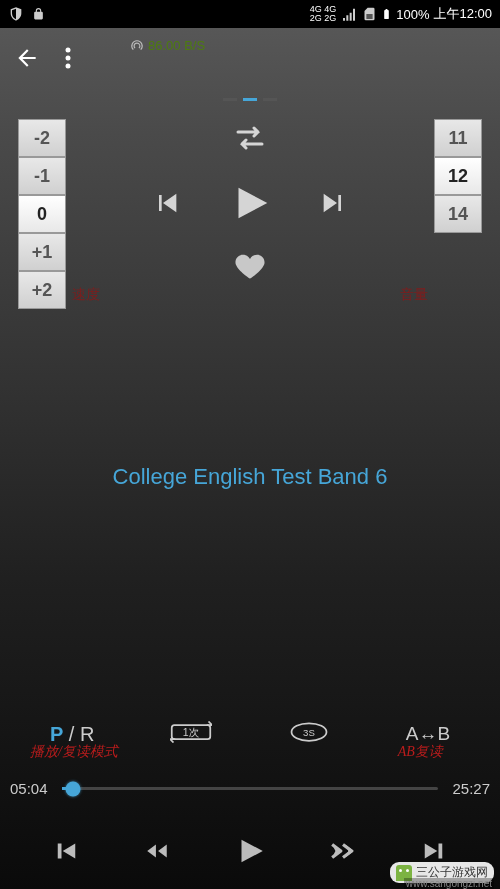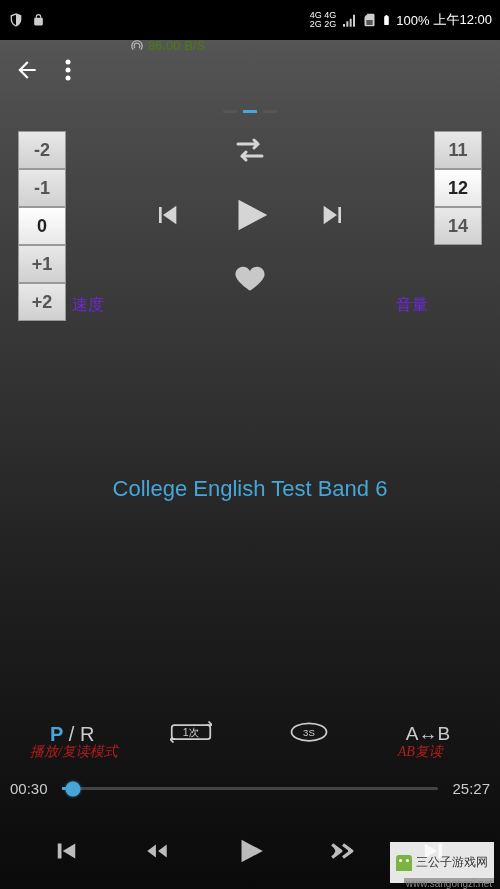--- a/index.html
+++ b/index.html
@@ -8,21 +8,21 @@
   height: 889px;
   background: linear-gradient(180deg, #5a5a5a 0%, #4a4a4a 15%, #353535 40%, #202020 65%, #0a0a0a 100%);
   font-family: Arial, sans-serif;
   color: #fff;
   overflow: hidden;
   position: relative;
 }
 
 
 .status-bar {
-  height: 40px;
+  height: 28px;
   background: #000;
   display: flex;
   align-items: center;
   justify-content: space-between;
   padding: 0 8px;
   font-size: 13px;
 }
 .status-left { display: flex; gap: 8px; align-items: center; }
 .status-right { display: flex; gap: 4px; align-items: center; font-size: 13px; }
 .net-speed {
@@ -85,22 +85,22 @@
   border: 1px solid #999;
   cursor: pointer;
 }
 .dial-item.selected {
   background: linear-gradient(180deg, #fff, #e8e8e8);
   color: #222;
 }
 .dial-label {
   position: absolute;
   bottom: 10px;
-  font-size: 16px;
-  color: #6d28d9;
+  font-size: 14px;
+  color: #7f1d1d;
 }
 .dial-label.left { left: 72px; }
 .dial-label.right { right: 72px; }
 
 .center-controls {
   flex: 1;
   display: flex;
   flex-direction: column;
   align-items: center;
   gap: 28px;
@@ -204,22 +204,22 @@
 
 
 .watermark-logo {
   position: absolute;
   bottom: 6px;
   right: 6px;
   display: flex;
   align-items: center;
   gap: 4px;
   background: rgba(255,255,255,0.9);
-  padding: 12px 6px;
-  border-radius: 0;
+  padding: 2px 6px;
+  border-radius: 9px;
 }
 .watermark-text { font-size: 12px; color: #333; }
 .watermark-url {
   position: absolute;
   bottom: 0;
   right: 6px;
   font-size: 10px;
   color: #888;
   background:rgba(0,0,0,0.3);
   padding: 0 2px;
@@ -352,21 +352,21 @@
       <text x="24" y="16" font-size="11" fill="#ccc" text-anchor="middle">3S</text>
     </svg>
   </div>
   <div class="mode-item">
     <div class="ab-btn">A↔B</div>
     <div class="mode-annot right">AB复读</div>
   </div>
 </div>
 
 <div class="progress-row">
-  <span class="time">00:30</span>
+  <span class="time">05:04</span>
   <div class="progress-bar">
     <div class="progress-fill"></div>
     <div class="progress-thumb"></div>
   </div>
   <span class="time" style="text-align:right">25:27</span>
 </div>
 
 <div class="bottom-bar">
   <div class="bottom-btn">
     <svg width="30" height="30" viewBox="0 0 24 24">

